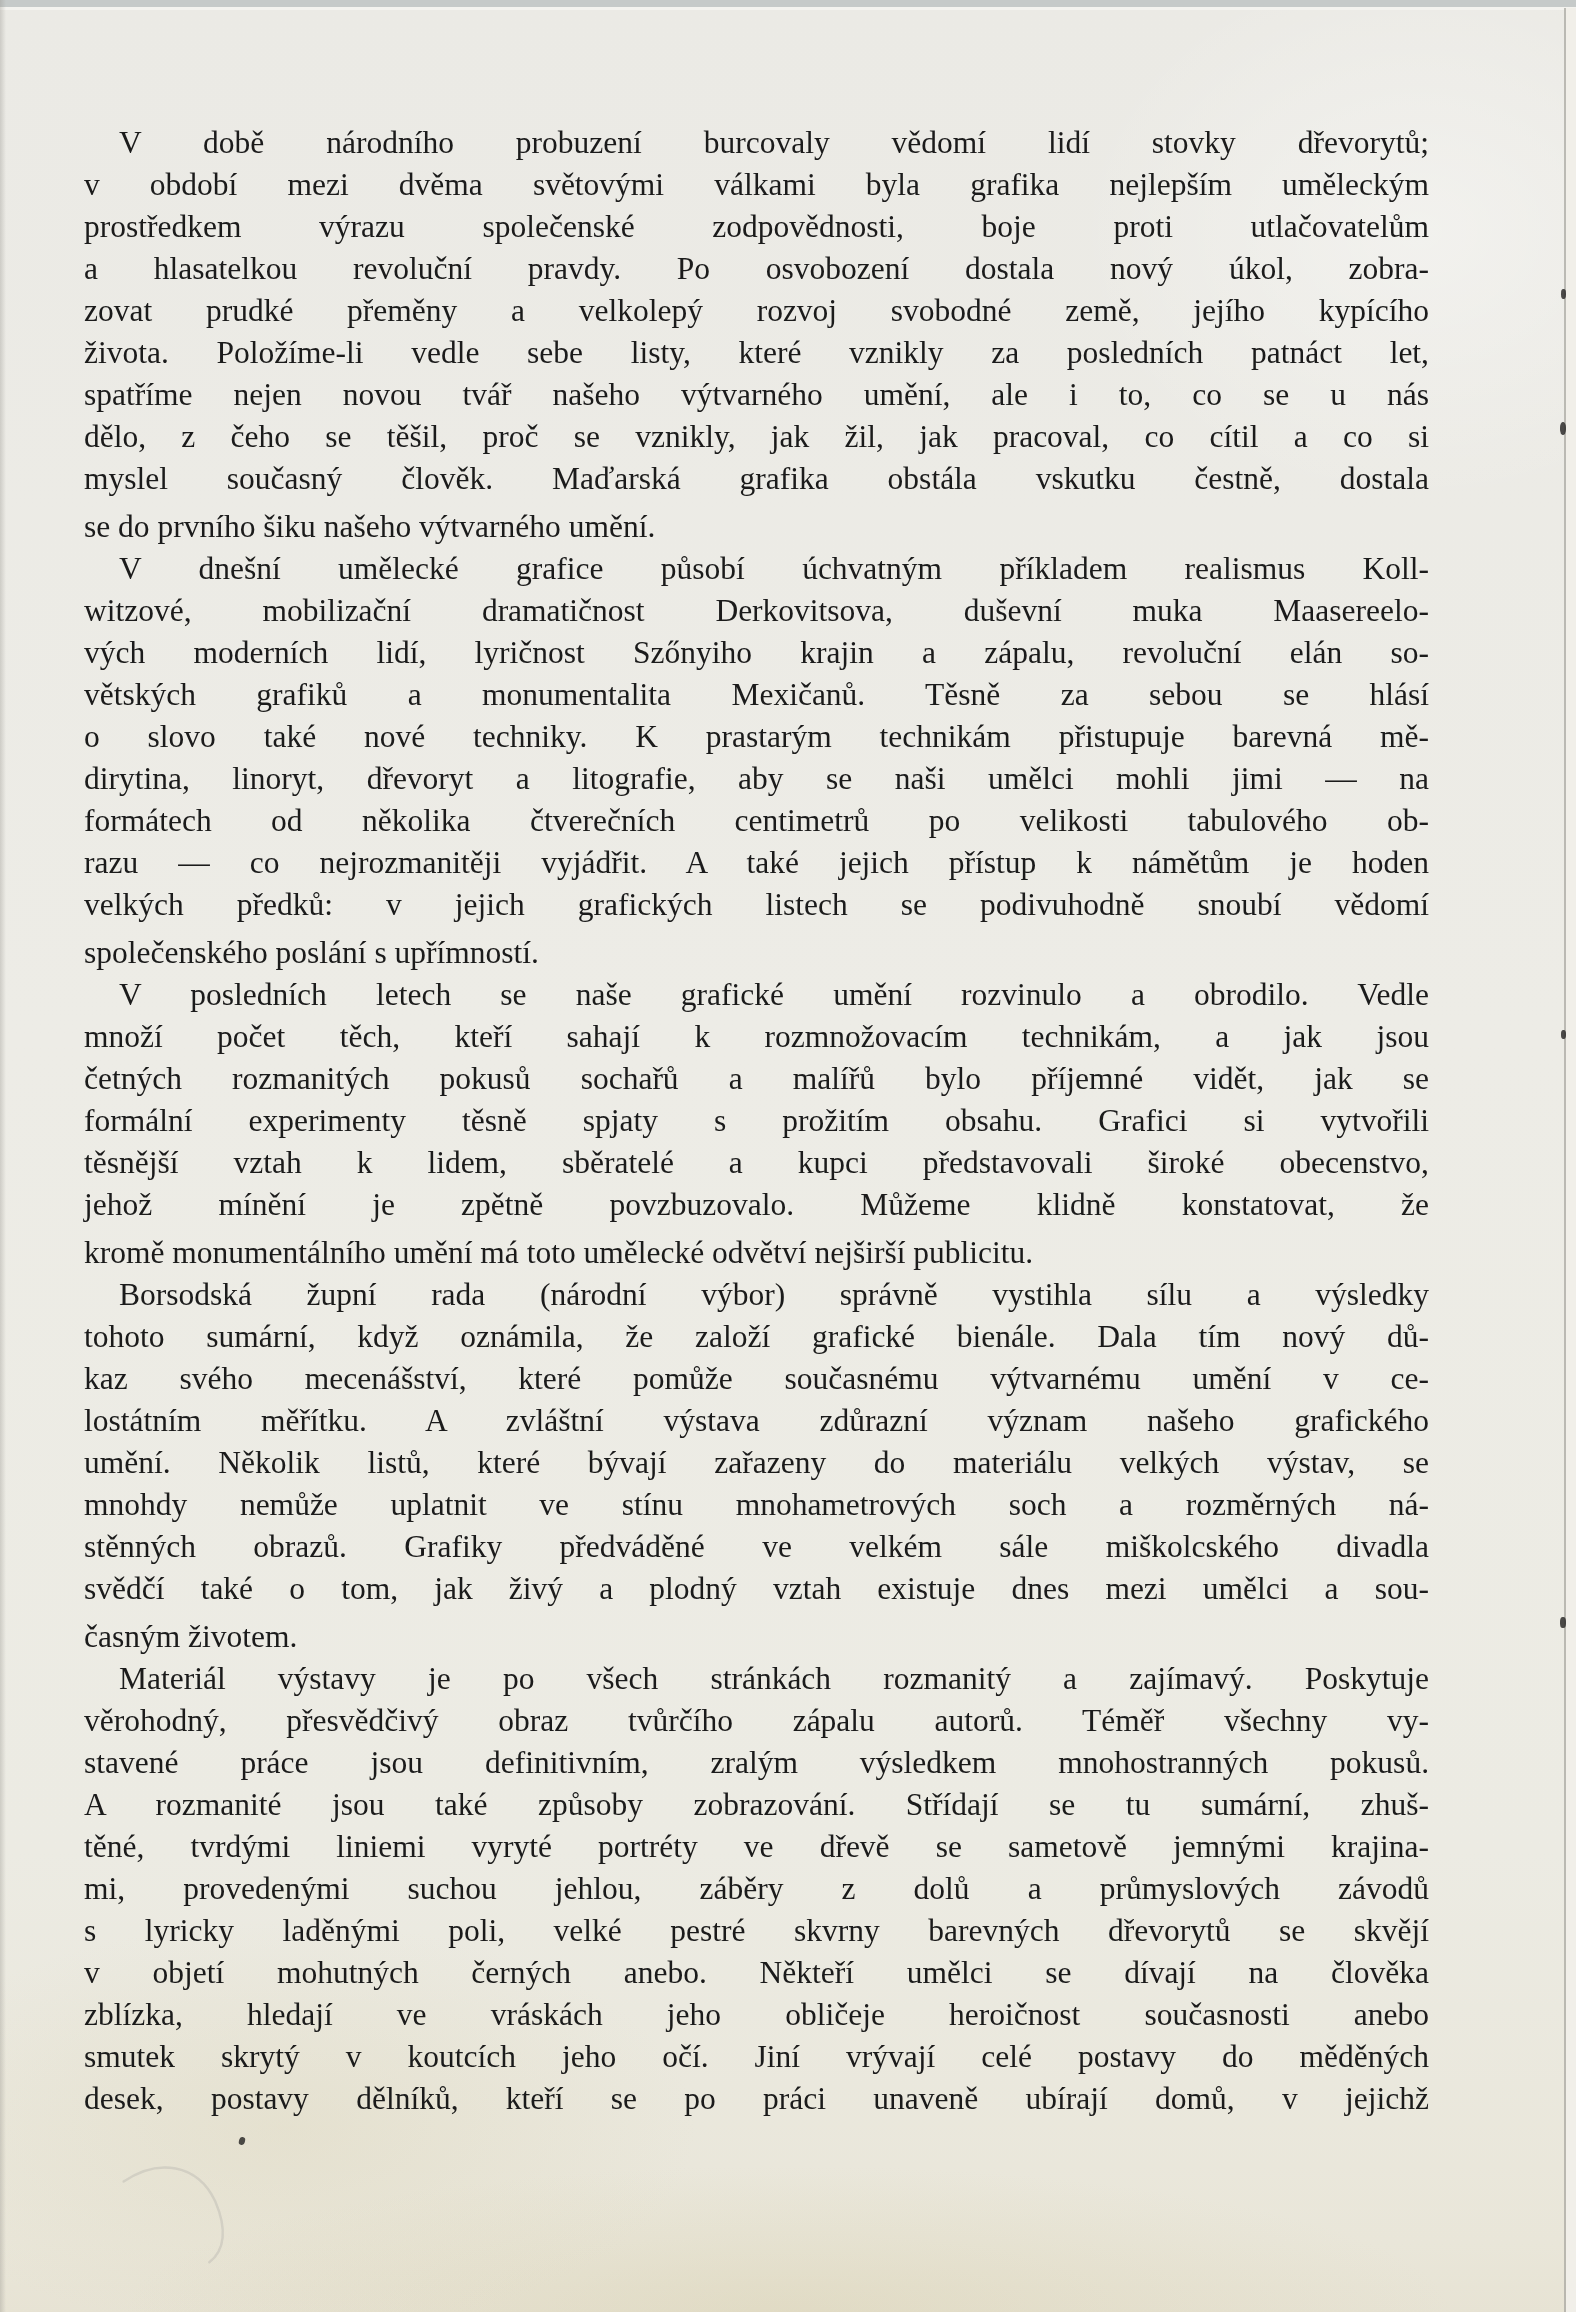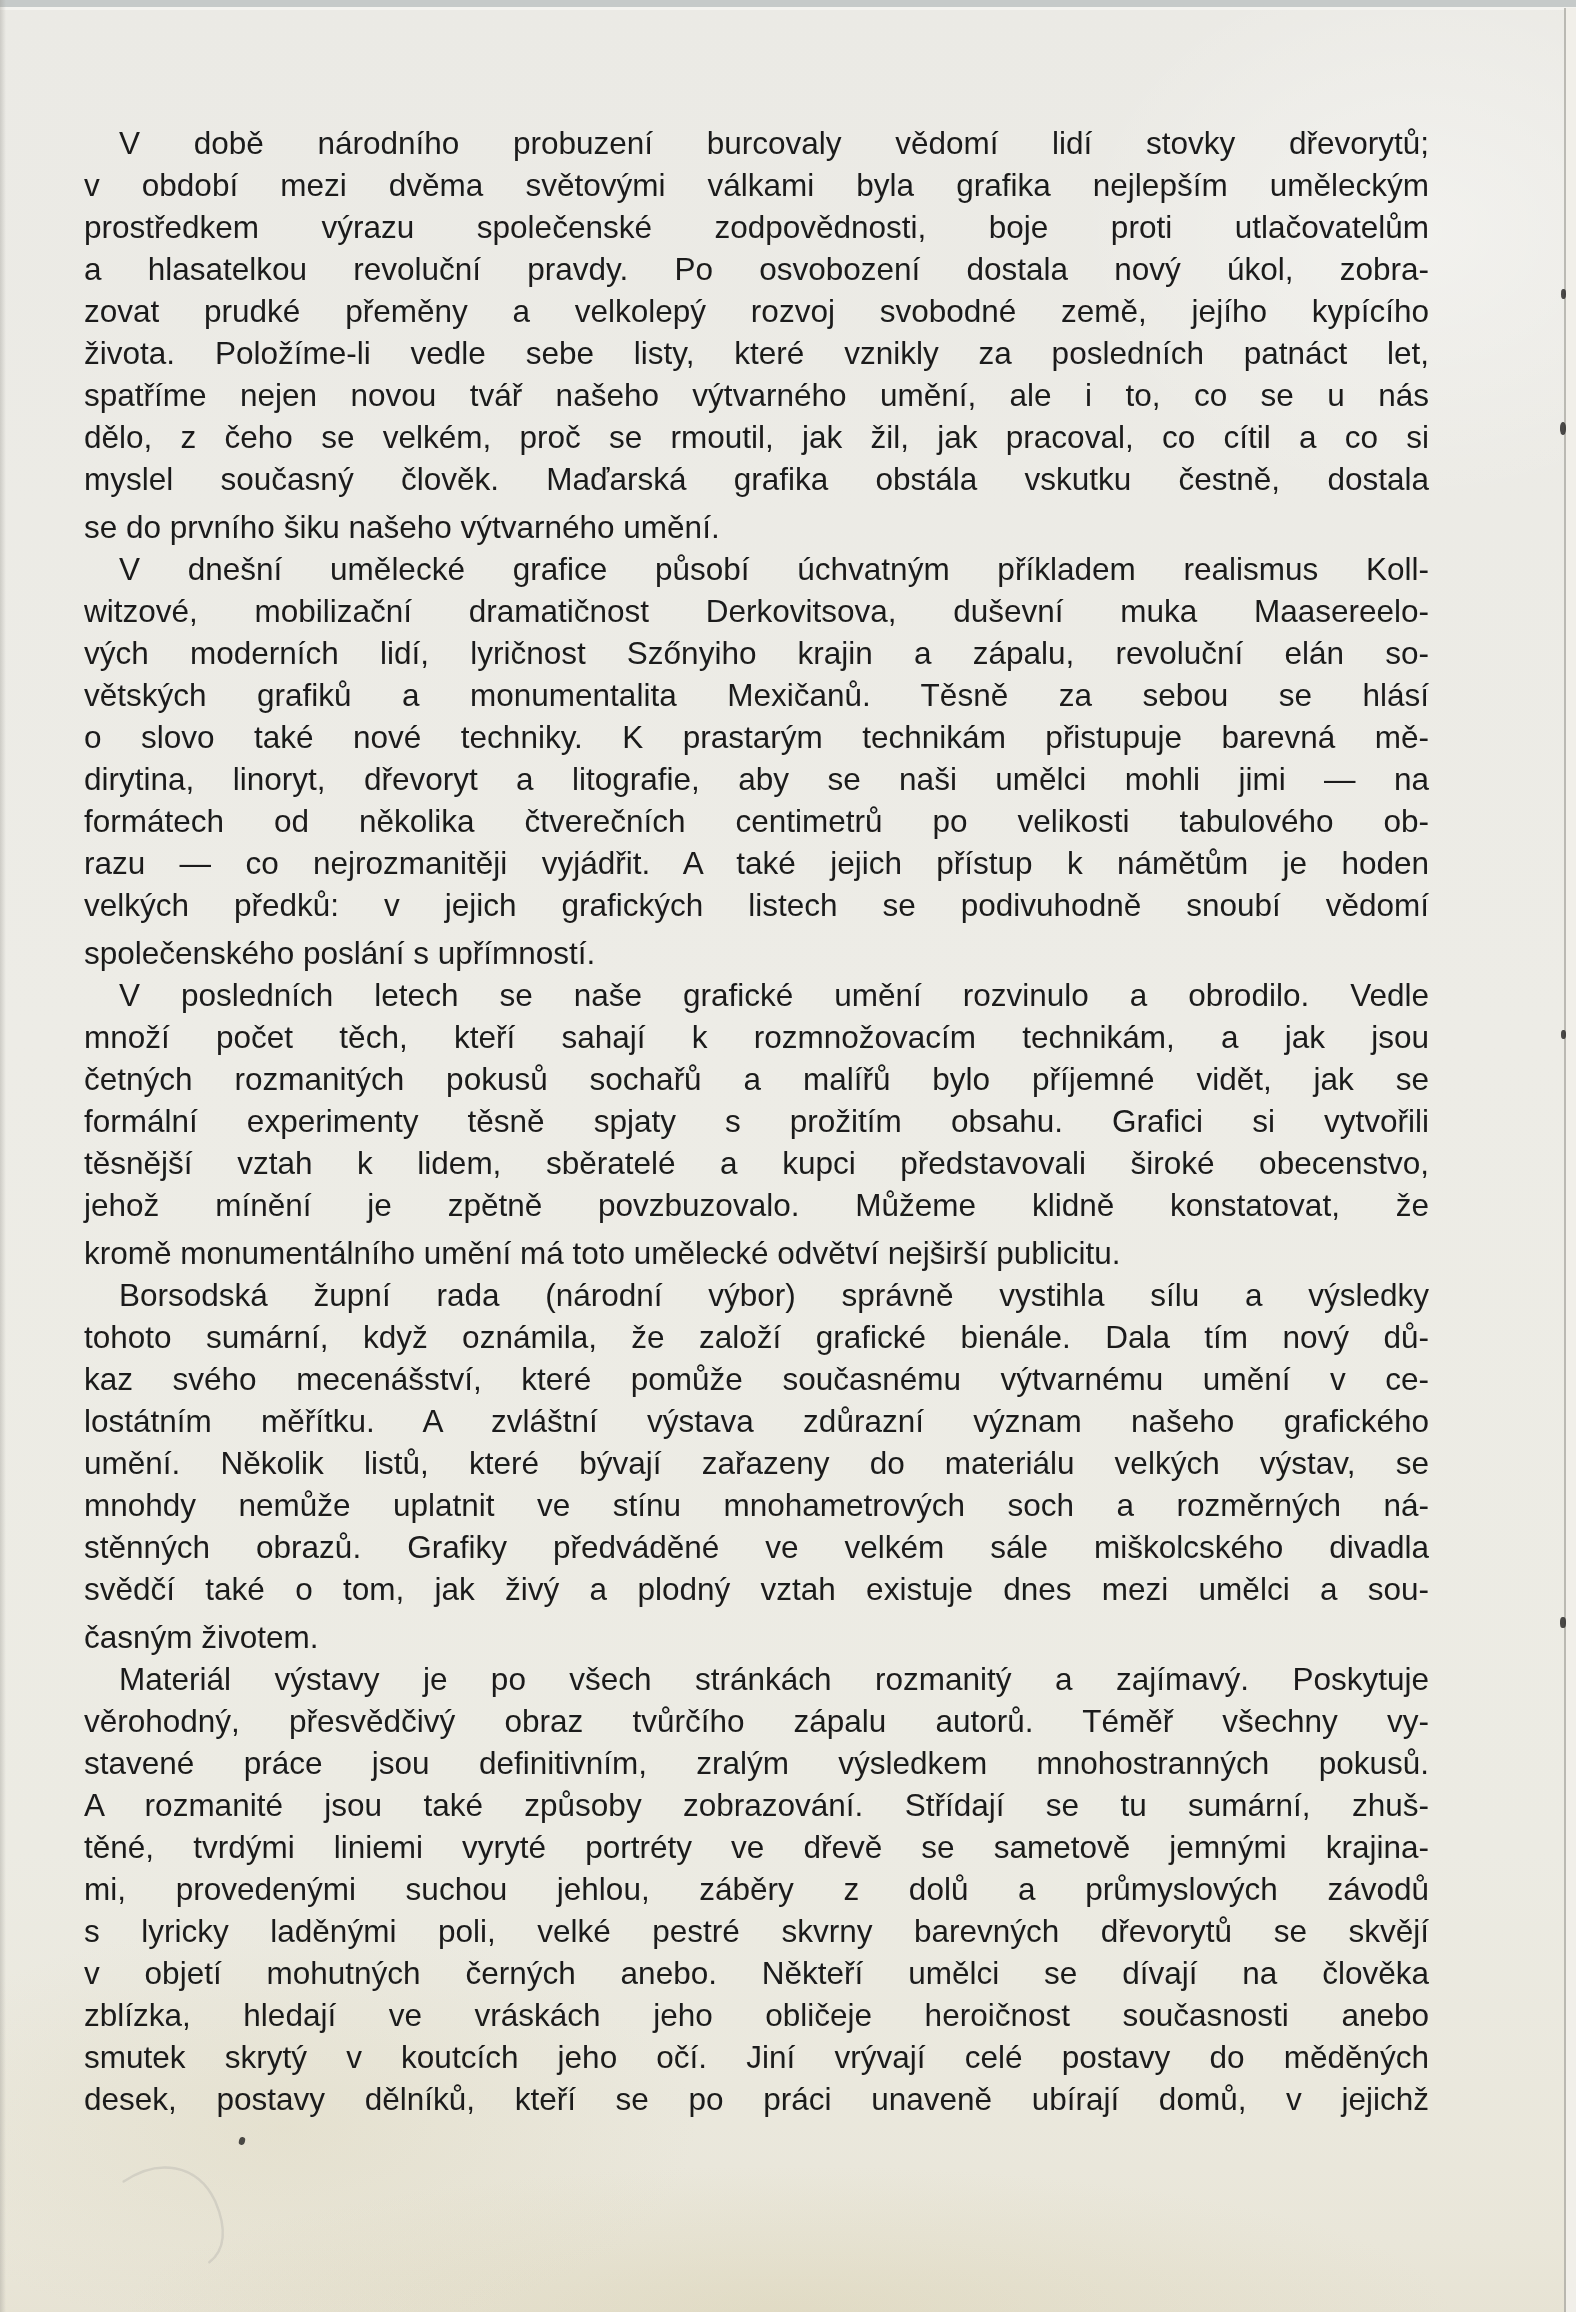--- a/index.html
+++ b/index.html
@@ -28,20 +28,21 @@
   .speck.r2{left:1560px;top:422px;width:5.9px;height:12.8px;}
   .speck.r3{left:1561px;top:1030px;width:4.9px;height:8.9px;}
   .speck.r4{left:1560px;top:1617px;width:5.9px;height:10.8px;}
   .speck.b1{left:239px;top:2137px;width:5.9px;height:7.9px;transform:rotate(15deg);}
   .pencil{position:absolute;left:99px;top:2152px;opacity:.55;}
   
   .text-block{
     position:absolute;left:84px;top:122px;width:1345px;
     color:#1b1b1b;font-size:31.5px;line-height:42px;
     font-weight:normal;
+    font-family:Liberation Serif, serif;
   }
   .line{
     text-align:justify;text-align-last:justify;
     height:42px;white-space:nowrap;overflow:visible;
   }
   .line.indent{text-indent:35px;}
   .line.last{text-align-last:left;margin-top:6px;}
 </style>
 </head>
 <body>
@@ -63,21 +64,21 @@
   </svg>
 
   <div class="text-block">
       <div class="line indent">V době národního probuzení burcovaly vědomí lidí stovky dřevorytů;</div>
       <div class="line">v období mezi dvěma světovými válkami byla grafika nejlepším uměleckým</div>
       <div class="line">prostředkem výrazu společenské zodpovědnosti, boje proti utlačovatelům</div>
       <div class="line">a hlasatelkou revoluční pravdy. Po osvobození dostala nový úkol, zobra-</div>
       <div class="line">zovat prudké přeměny a velkolepý rozvoj svobodné země, jejího kypícího</div>
       <div class="line">života. Položíme-li vedle sebe listy, které vznikly za posledních patnáct let,</div>
       <div class="line">spatříme nejen novou tvář našeho výtvarného umění, ale i to, co se u nás</div>
-      <div class="line">dělo, z čeho se velkém, proč se rmoutil, jak žil, jak pracoval, co cítil a co si</div>
+      <div class="line">dělo, z čeho se těšil, proč se vznikly, jak žil, jak pracoval, co cítil a co si</div>
       <div class="line">myslel současný člověk. Maďarská grafika obstála vskutku čestně, dostala</div>
       <div class="line last">se do prvního šiku našeho výtvarného umění.</div>
       <div class="line indent">V dnešní umělecké grafice působí úchvatným příkladem realismus Koll-</div>
       <div class="line">witzové, mobilizační dramatičnost Derkovitsova, duševní muka Maasereelo-</div>
       <div class="line">vých moderních lidí, lyričnost Szőnyiho krajin a zápalu, revoluční elán so-</div>
       <div class="line">větských grafiků a monumentalita Mexičanů. Těsně za sebou se hlásí</div>
       <div class="line">o slovo také nové techniky. K prastarým technikám přistupuje barevná mě-</div>
       <div class="line">dirytina, linoryt, dřevoryt a litografie, aby se naši umělci mohli jimi — na</div>
       <div class="line">formátech od několika čtverečních centimetrů po velikosti tabulového ob-</div>
       <div class="line">razu — co nejrozmanitěji vyjádřit. A také jejich přístup k námětům je hoden</div>

